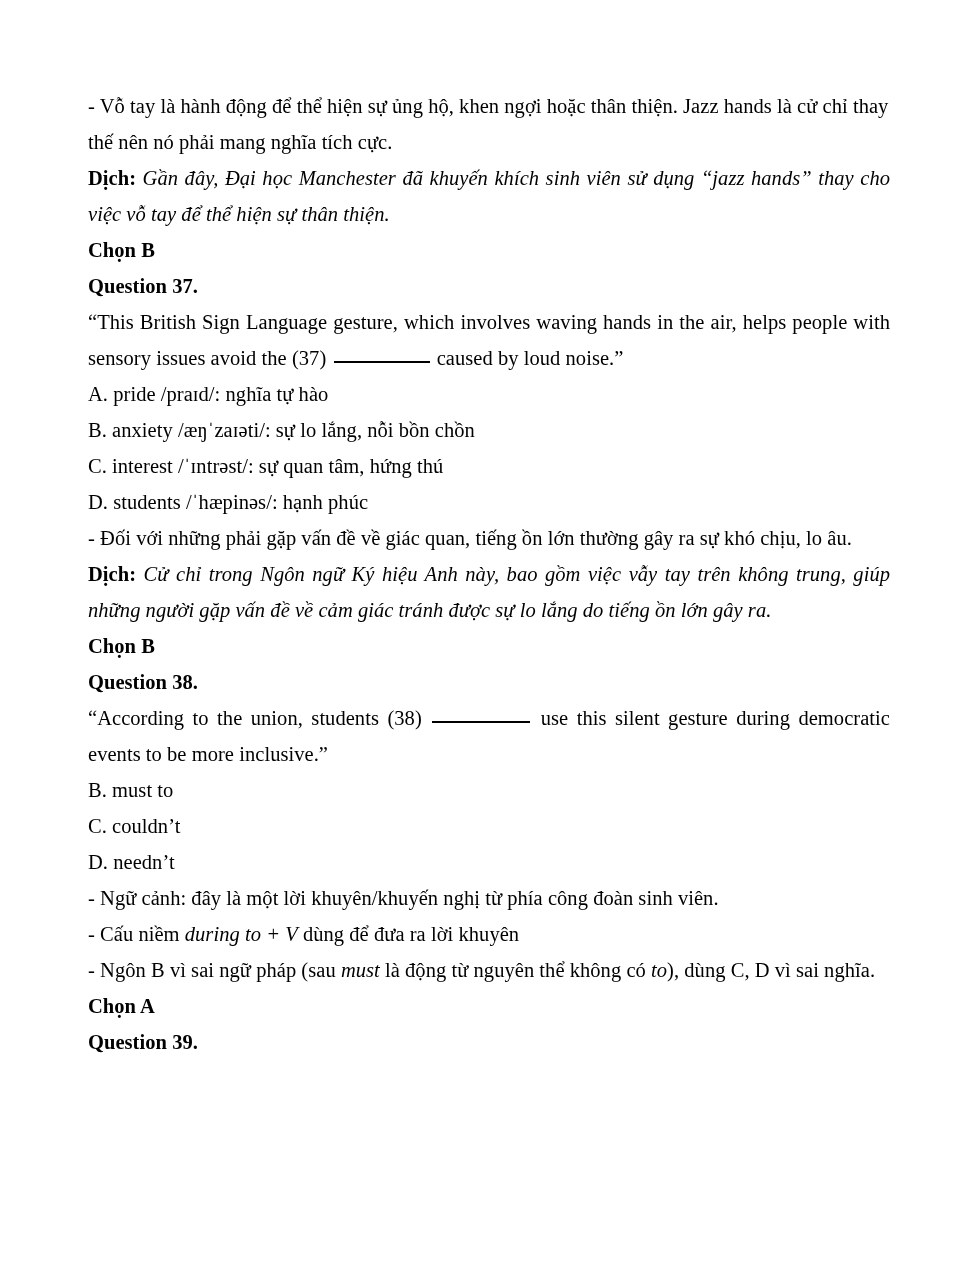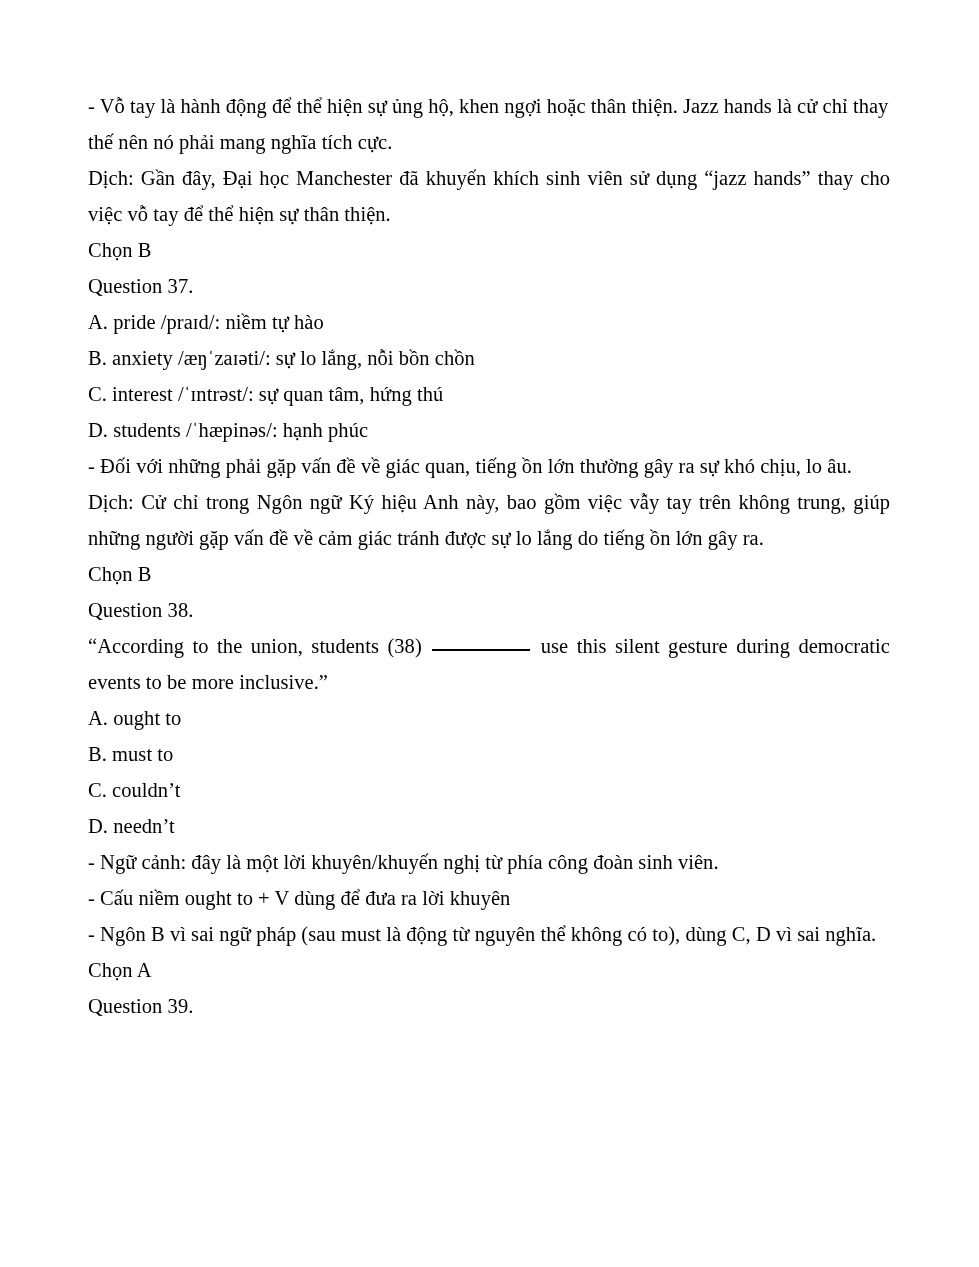--- a/index.html
+++ b/index.html
@@ -33,22 +33,22 @@
     font-size: 20.5px;
     line-height: 36px;
     text-align: left;
     white-space: normal;
     letter-spacing: 0.05px;
   }
   p.just {
     text-align: justify;
     text-justify: inter-word;
   }
-  .b { font-weight: normal; }
-  .i { }
+  .b { font-weight: bold; }
+  .i { font-style: italic; }
   .bi { font-weight: bold; font-style: italic; }
   .blank {
     display: inline-block;
     border-bottom: 2.2px solid #000;
     width: 96px;
     vertical-align: 2px;
     margin: 0 2px;
   }
   .blank.wide { width: 98px; }
 </style>
@@ -59,44 +59,44 @@
   <div class="doc-body">
 
     <p class="line">- Vỗ tay là hành động để thể hiện sự ủng hộ, khen ngợi hoặc thân thiện. Jazz hands là cử chỉ thay thế nên nó phải mang nghĩa tích cực.</p>
 
     <p class="line just"><span class="b">Dịch:</span><span class="i"> </span><span class="i">Gần đây, Đại học Manchester đã khuyến khích sinh viên sử dụng “jazz hands” thay cho việc vỗ tay để thể hiện sự thân thiện.</span></p>
 
     <p class="line b">Chọn B</p>
 
     <p class="line b">Question 37.</p>
 
+    <p class="line just"><span>“This British Sign Language gesture, which involves waving hands in the air, helps people with sensory issues avoid the (37)</span> <span class="blank"></span> <span>caused by loud noise.”</span></p>
 
-    <p class="line">A. pride /praɪd/: niềm tự hào</p>
+    <p class="line">A. pride /praɪd/: nghĩa tự hào</p>
     <p class="line">B. anxiety /æŋˈzaɪəti/: sự lo lắng, nỗi bồn chồn</p>
     <p class="line">C. interest /ˈɪntrəst/: sự quan tâm, hứng thú</p>
     <p class="line">D. students /ˈhæpinəs/: hạnh phúc</p>
 
     <p class="line">- Đối với những phải gặp vấn đề về giác quan, tiếng ồn lớn thường gây ra sự khó chịu, lo âu.</p>
 
     <p class="line just"><span class="b">Dịch:</span> <span class="i">Cử chỉ trong Ngôn ngữ Ký hiệu Anh này, bao gồm việc vẫy tay trên không trung, giúp những người gặp vấn đề về cảm giác tránh được sự lo lắng do tiếng ồn lớn gây ra.</span></p>
 
     <p class="line b">Chọn B</p>
 
     <p class="line b">Question 38.</p>
 
     <p class="line just"><span>“According to the union, students (38)</span> <span class="blank wide"></span> <span>use this silent gesture during democratic events to be more inclusive.”</span></p>
 
-    <p class="line">A. ought to</p>
     <p class="line">B. must to</p>
     <p class="line">C. couldn’t</p>
     <p class="line">D. needn’t</p>
 
     <p class="line">- Ngữ cảnh: đây là một lời khuyên/khuyến nghị từ phía công đoàn sinh viên.</p>
 
-    <p class="line"><span>- Cấu niềm </span><span class="i">ought to + V</span><span> dùng để đưa ra lời khuyên</span></p>
+    <p class="line"><span>- Cấu niềm </span><span class="i">during to + V</span><span> dùng để đưa ra lời khuyên</span></p>
 
     <p class="line"><span>- Ngôn B vì sai ngữ pháp (sau </span><span class="i">must</span><span> là động từ nguyên thể không có </span><span class="i">to</span><span>), dùng C, D vì sai nghĩa.</span></p>
 
 
     <p class="line b">Chọn A</p>
 
     <p class="line b">Question 39.</p>
 
   </div>
 </div>

